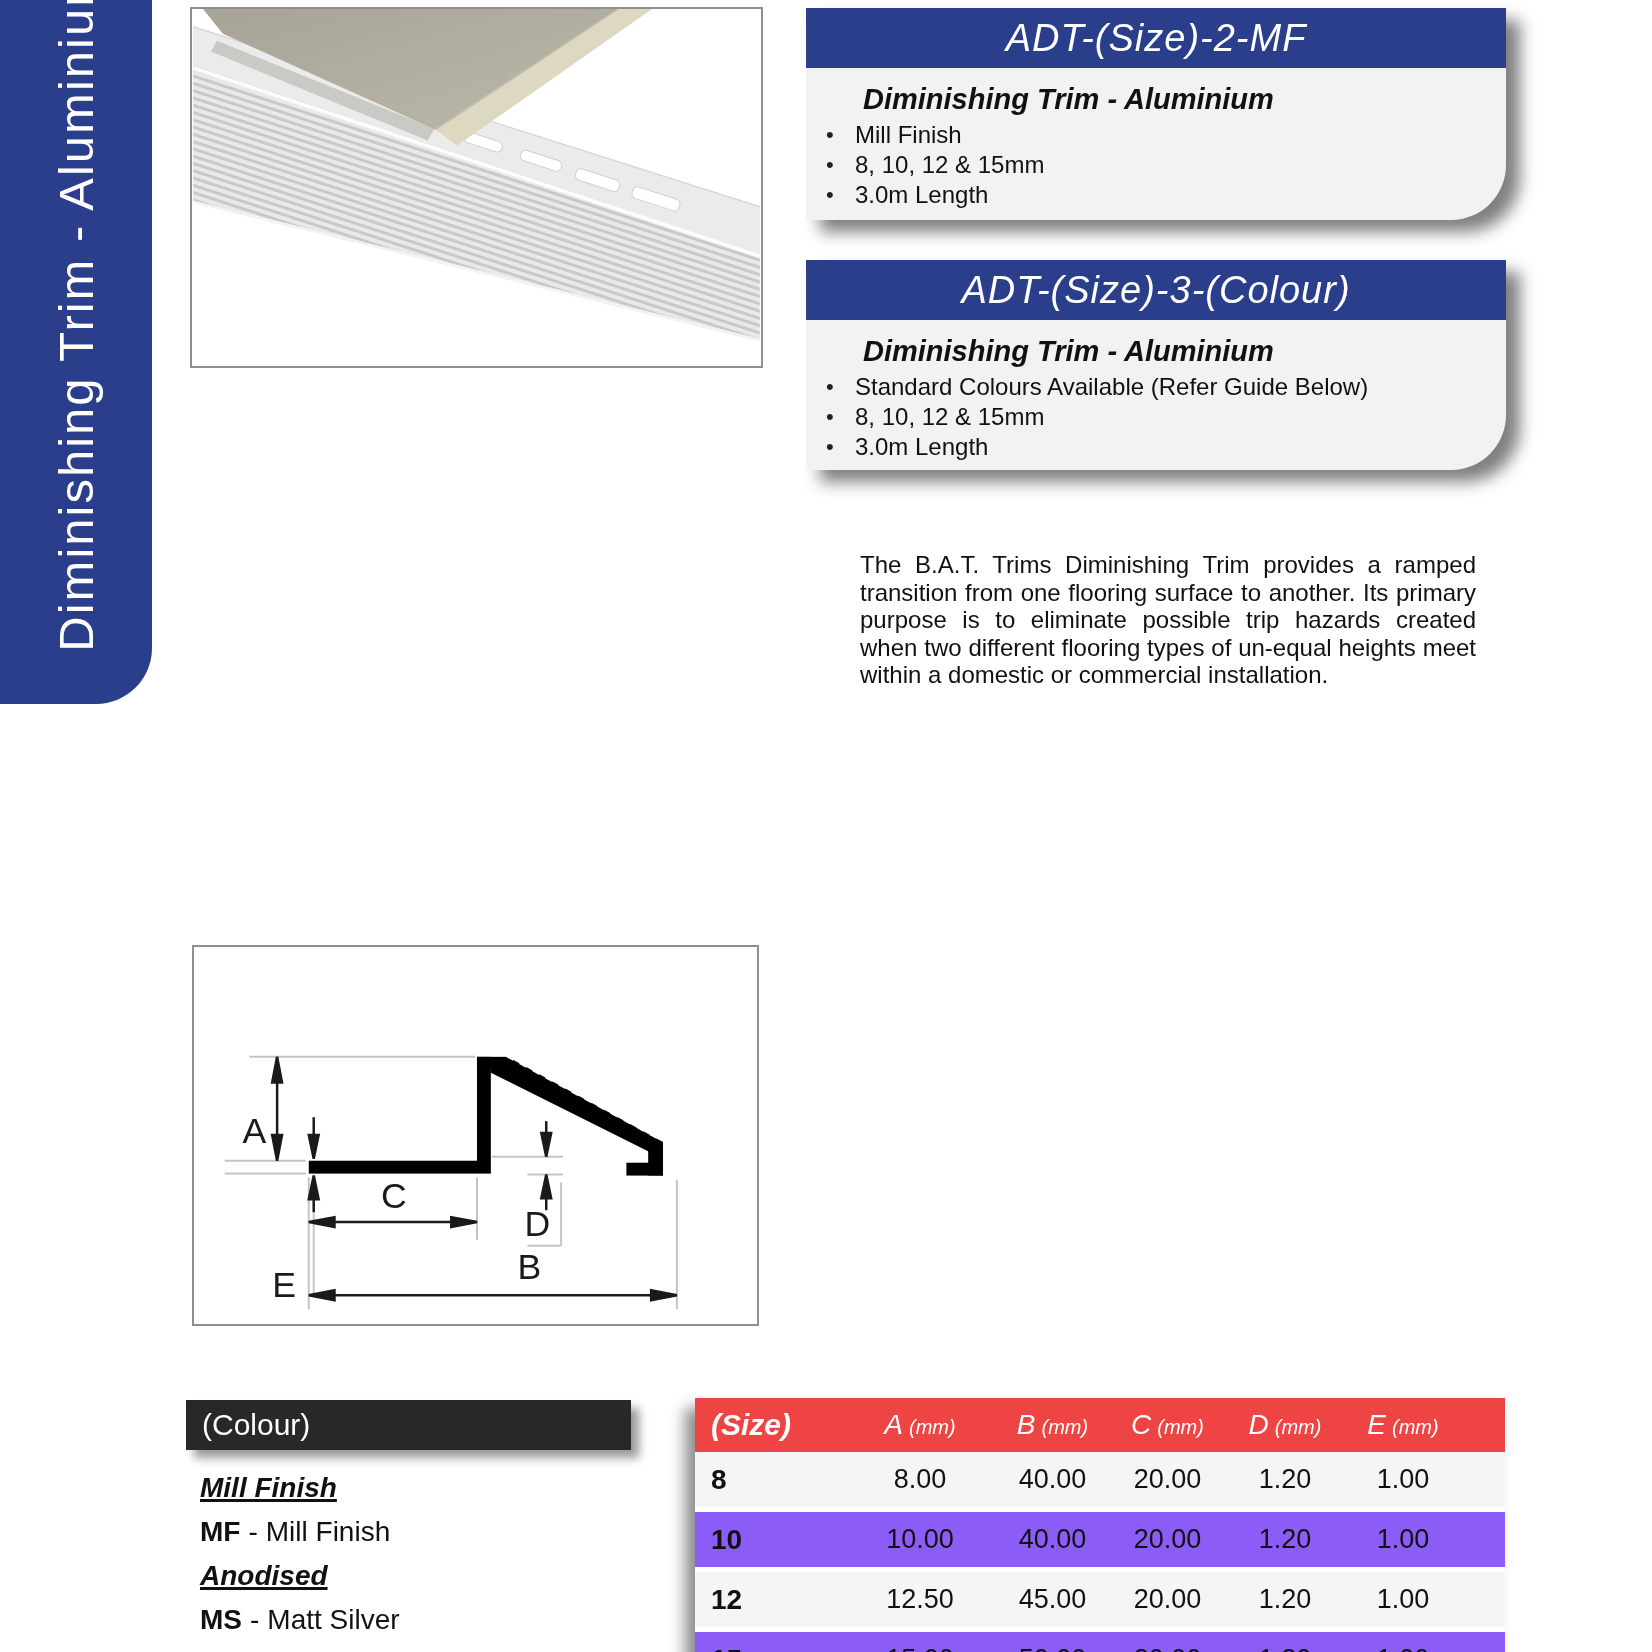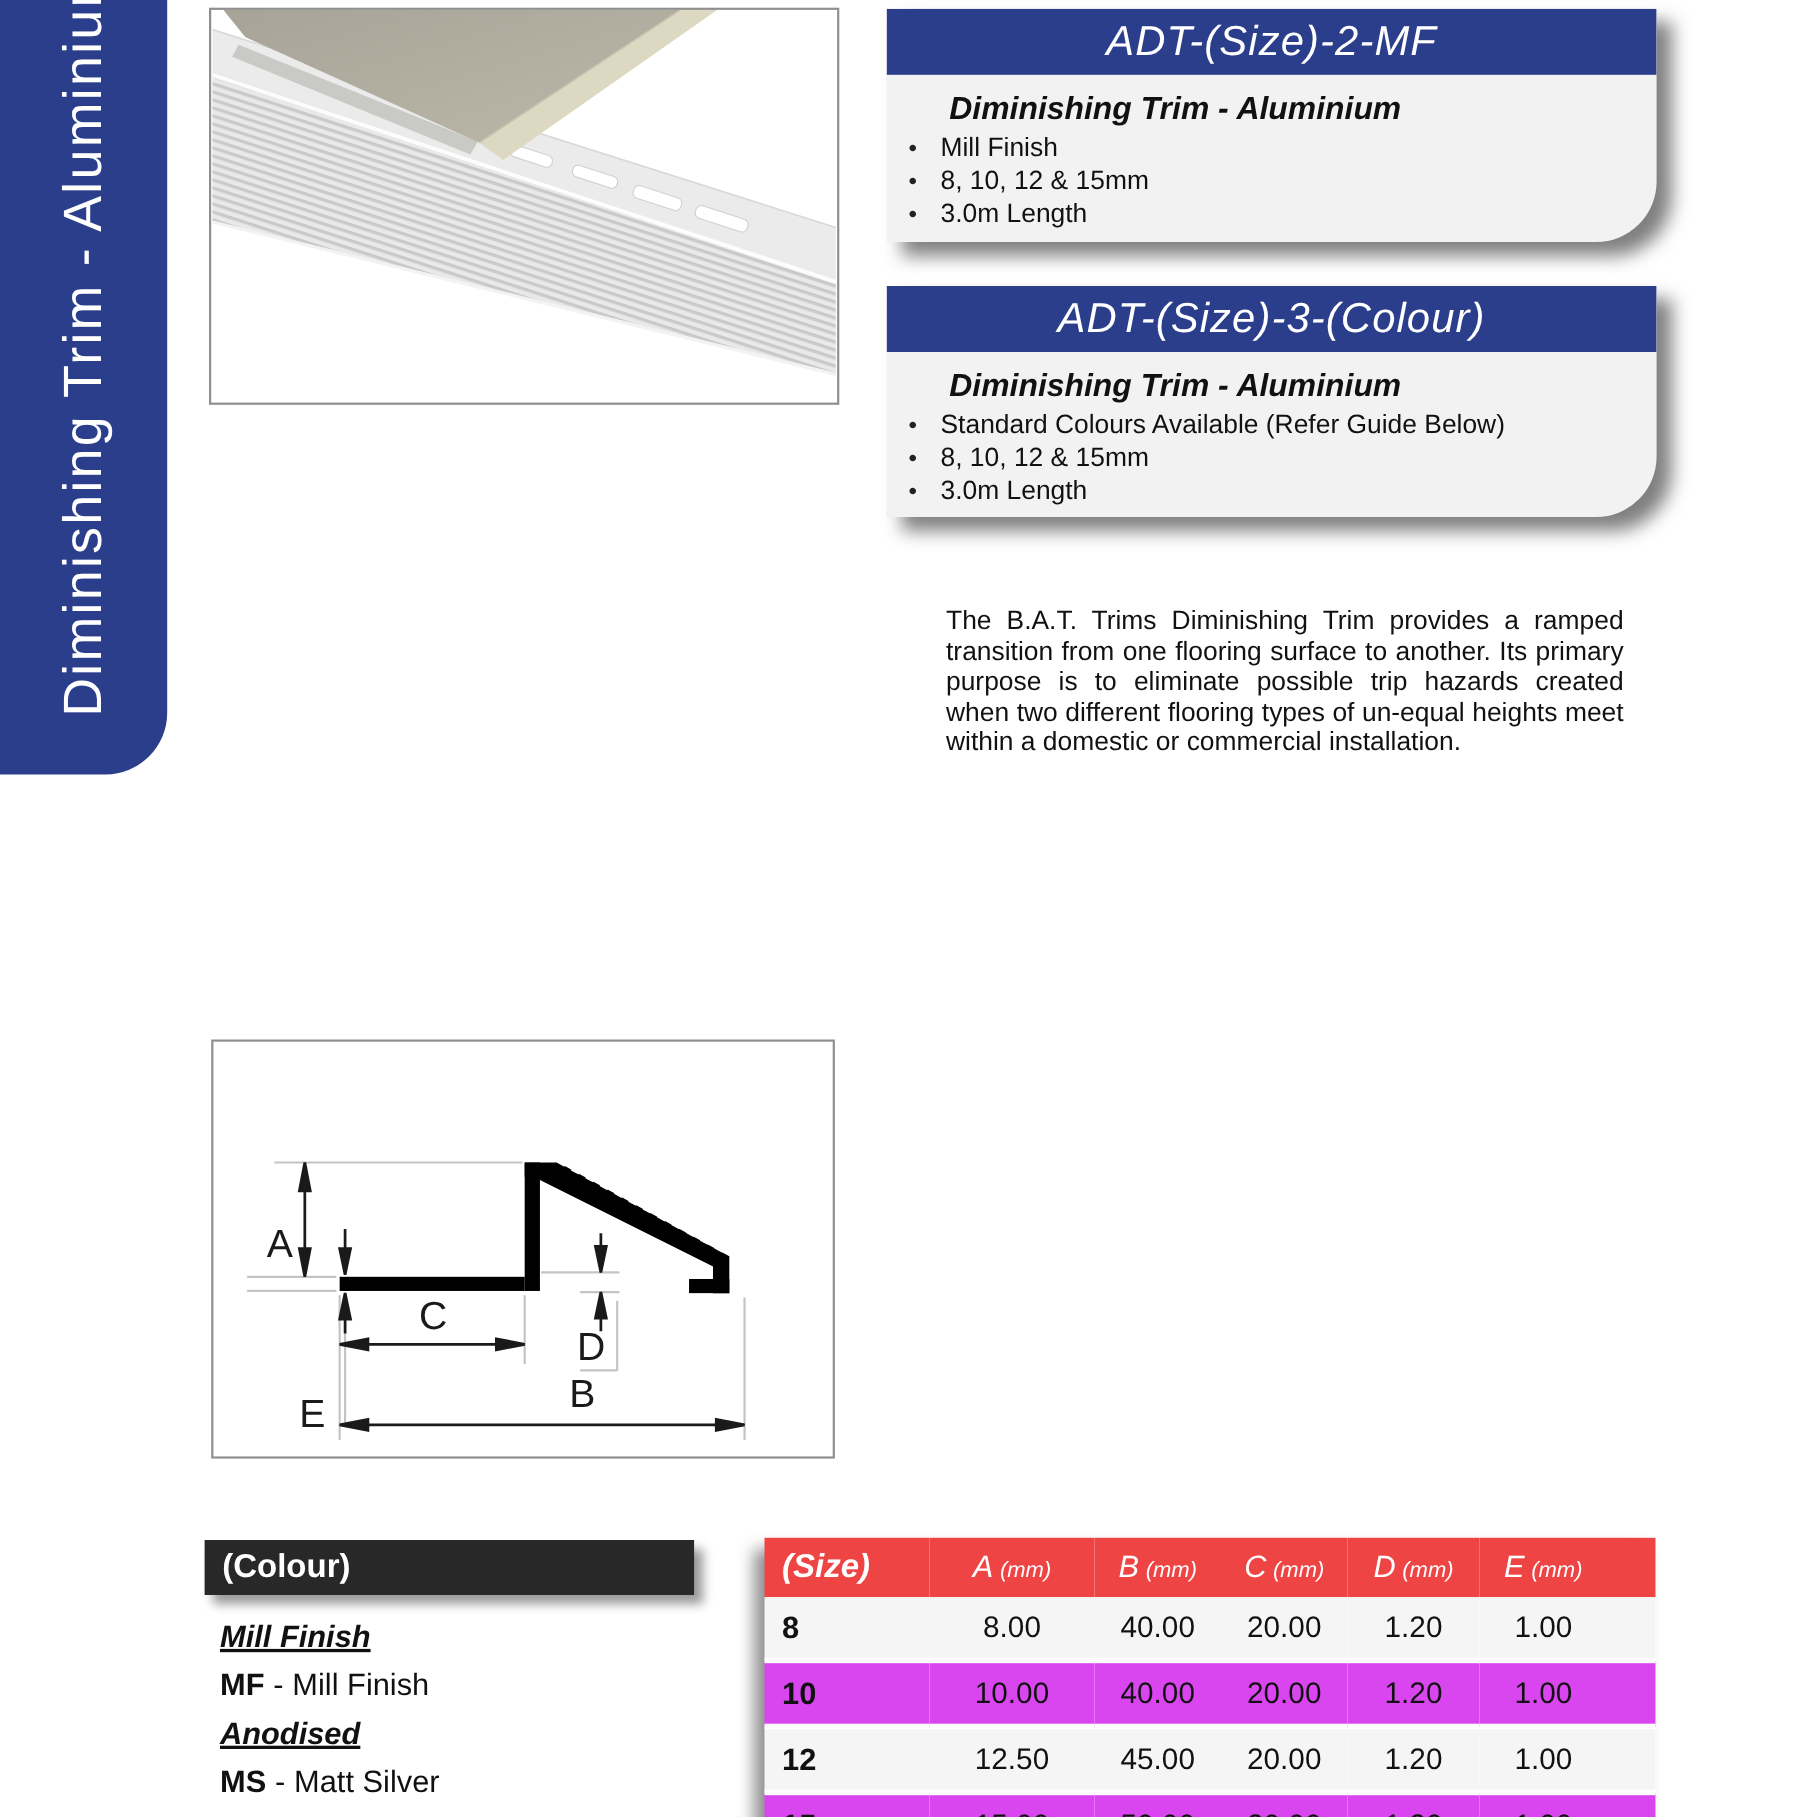--- a/index.html
+++ b/index.html
@@ -46,21 +46,21 @@
   .bullet .dot{width:29px;font-size:22px;line-height:30px;color:#222;}
   
   .para{
     position:absolute;left:860px;top:527px;width:616px;
     font-size:24px;line-height:27.6px;text-align:justify;color:#111;
   }
   
   .colour-section{position:absolute;left:186px;top:1400px;width:445px;}
   .colour-header{
     height:50px;background:#282828;color:#ffffff;display:flex;align-items:center;
-    padding-left:16px;font-size:30px;font-weight:bold;box-sizing:border-box;
+    padding-left:16px;font-size:30px;font-weight:normal;box-sizing:border-box;
     box-shadow:8px 8px 9px rgba(0,0,0,0.40);
   }
   .colour-rows{padding:16px 0 0 14px;font-size:28px;color:#111;}
   .colour-heading{
     font-weight:bold;font-style:italic;margin:6px 0 12px 0;
     text-decoration:underline;text-decoration-thickness:2.5px;
   }
   .colour-item{margin:6px 0 12px 0;}
   .colour-item .code{font-weight:bold;}
   .colour-item .dash{margin:0 8px;}
@@ -78,21 +78,21 @@
   table.sizes th .hletter{font-size:28px;}
   table.sizes th:first-child .hletter{font-size:30px;font-weight:bold;}
   table.sizes th .hunit{font-size:20px;margin-left:6px;}
   table.sizes td{
     height:53px;border-bottom:5px solid #ffffff;text-align:center;
     vertical-align:middle;font-size:27px;color:#111;
   }
   table.sizes td:first-child{text-align:left;padding-left:16px;font-weight:bold;font-size:28px;}
   table.sizes th:last-child, table.sizes td:last-child{padding-right:45px;}
   tr.light td{background:#f5f5f5;}
-  tr.dark td{background:#d946ef;}
+  tr.dark td{background:#8b5cf6;}
 </style>
 </head>
 <body>
 
 <div class="side-tab">
   <span class="vtext">Diminishing Trim - Aluminium</span>
 </div>
 
 <div class="frame photo-box">
   <svg viewBox="0 0 573 361">

